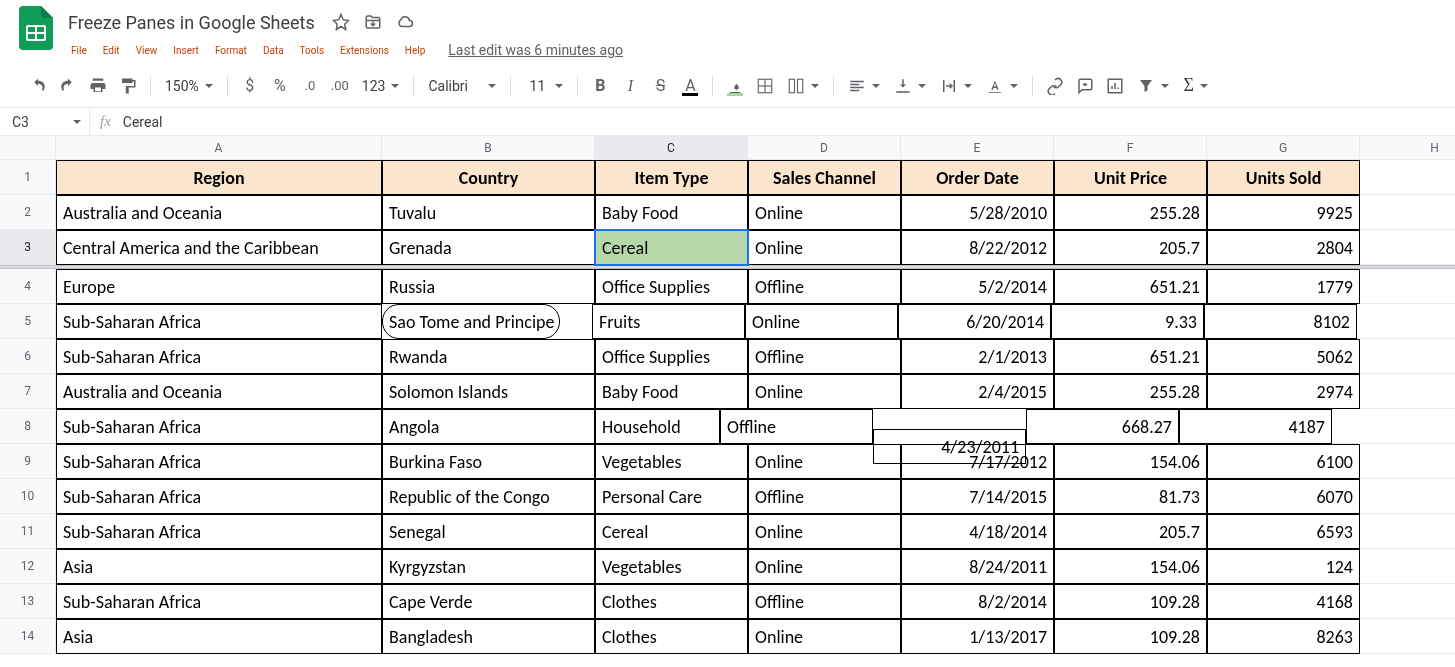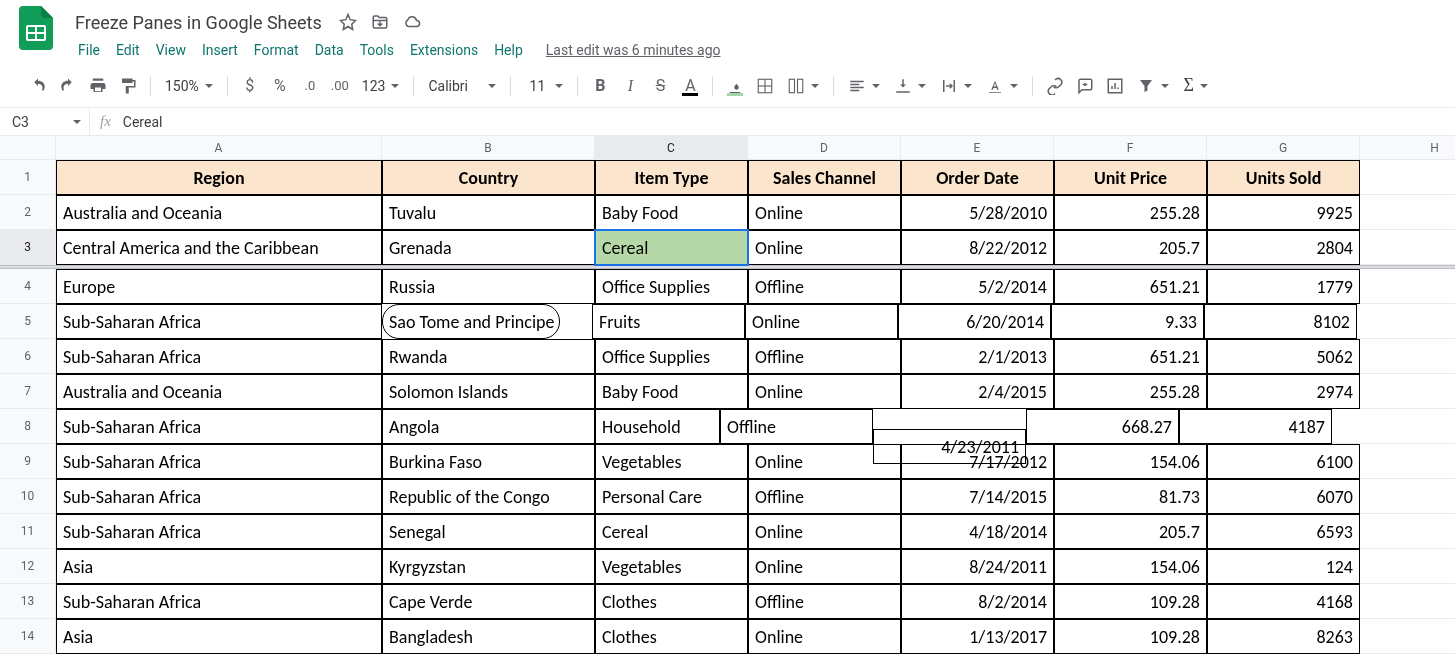--- a/index.html
+++ b/index.html
@@ -20,21 +20,21 @@
   .logo {
     width: 40px;
     height: 40px;
     margin-right: 8px;
     display: flex;
     align-items: center;
     justify-content: center;
     flex-shrink: 0;
   }
   .logo svg { display: block; }
-  .doc-area { flex: 1; margin-left: 7px; }
+  .doc-area { flex: 1; }
   .title-row {
     display: flex;
     align-items: center;
     gap: 12px;
     height: 28px;
   }
   .doc-title {
     font-size: 18px;
     color: #3c4043;
     padding: 2px 4px;
@@ -48,22 +48,22 @@
     height: 20px;
   }
   .menu-row {
     display: flex;
     align-items: center;
     gap: 2px;
     height: 28px;
   }
   .menu-item {
     padding: 4px 7px;
-    font-size: 14px;
-    color: #0f766e;
+    font-size: 10px;
+    color: #c2410c;
     cursor: pointer;
     border-radius: 4px;
   }
   .last-edit {
     margin-left: 14px;
     color: #5f6368;
     text-decoration: underline;
     font-size: 14px;
     cursor: pointer;
   }

